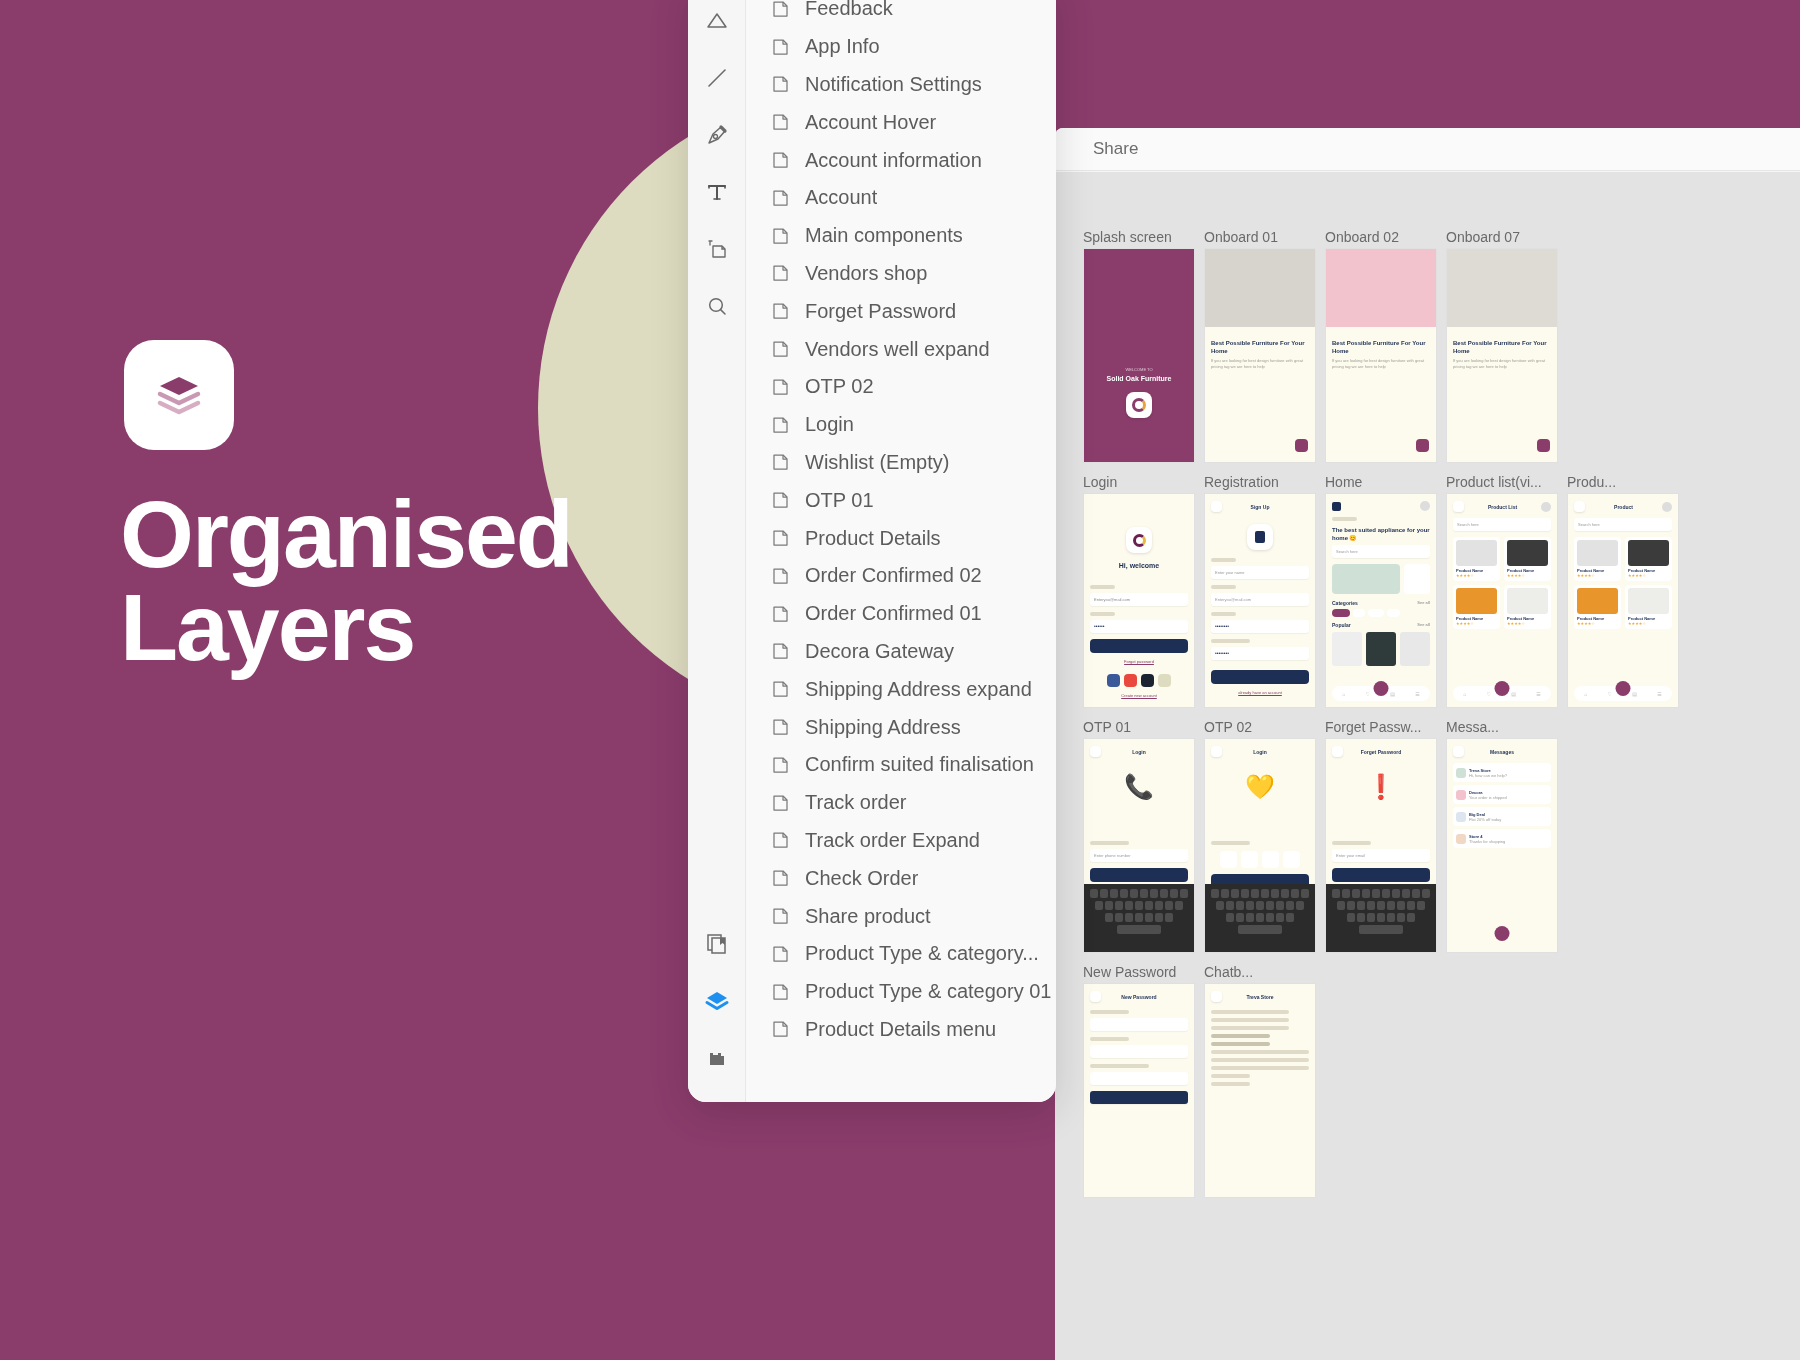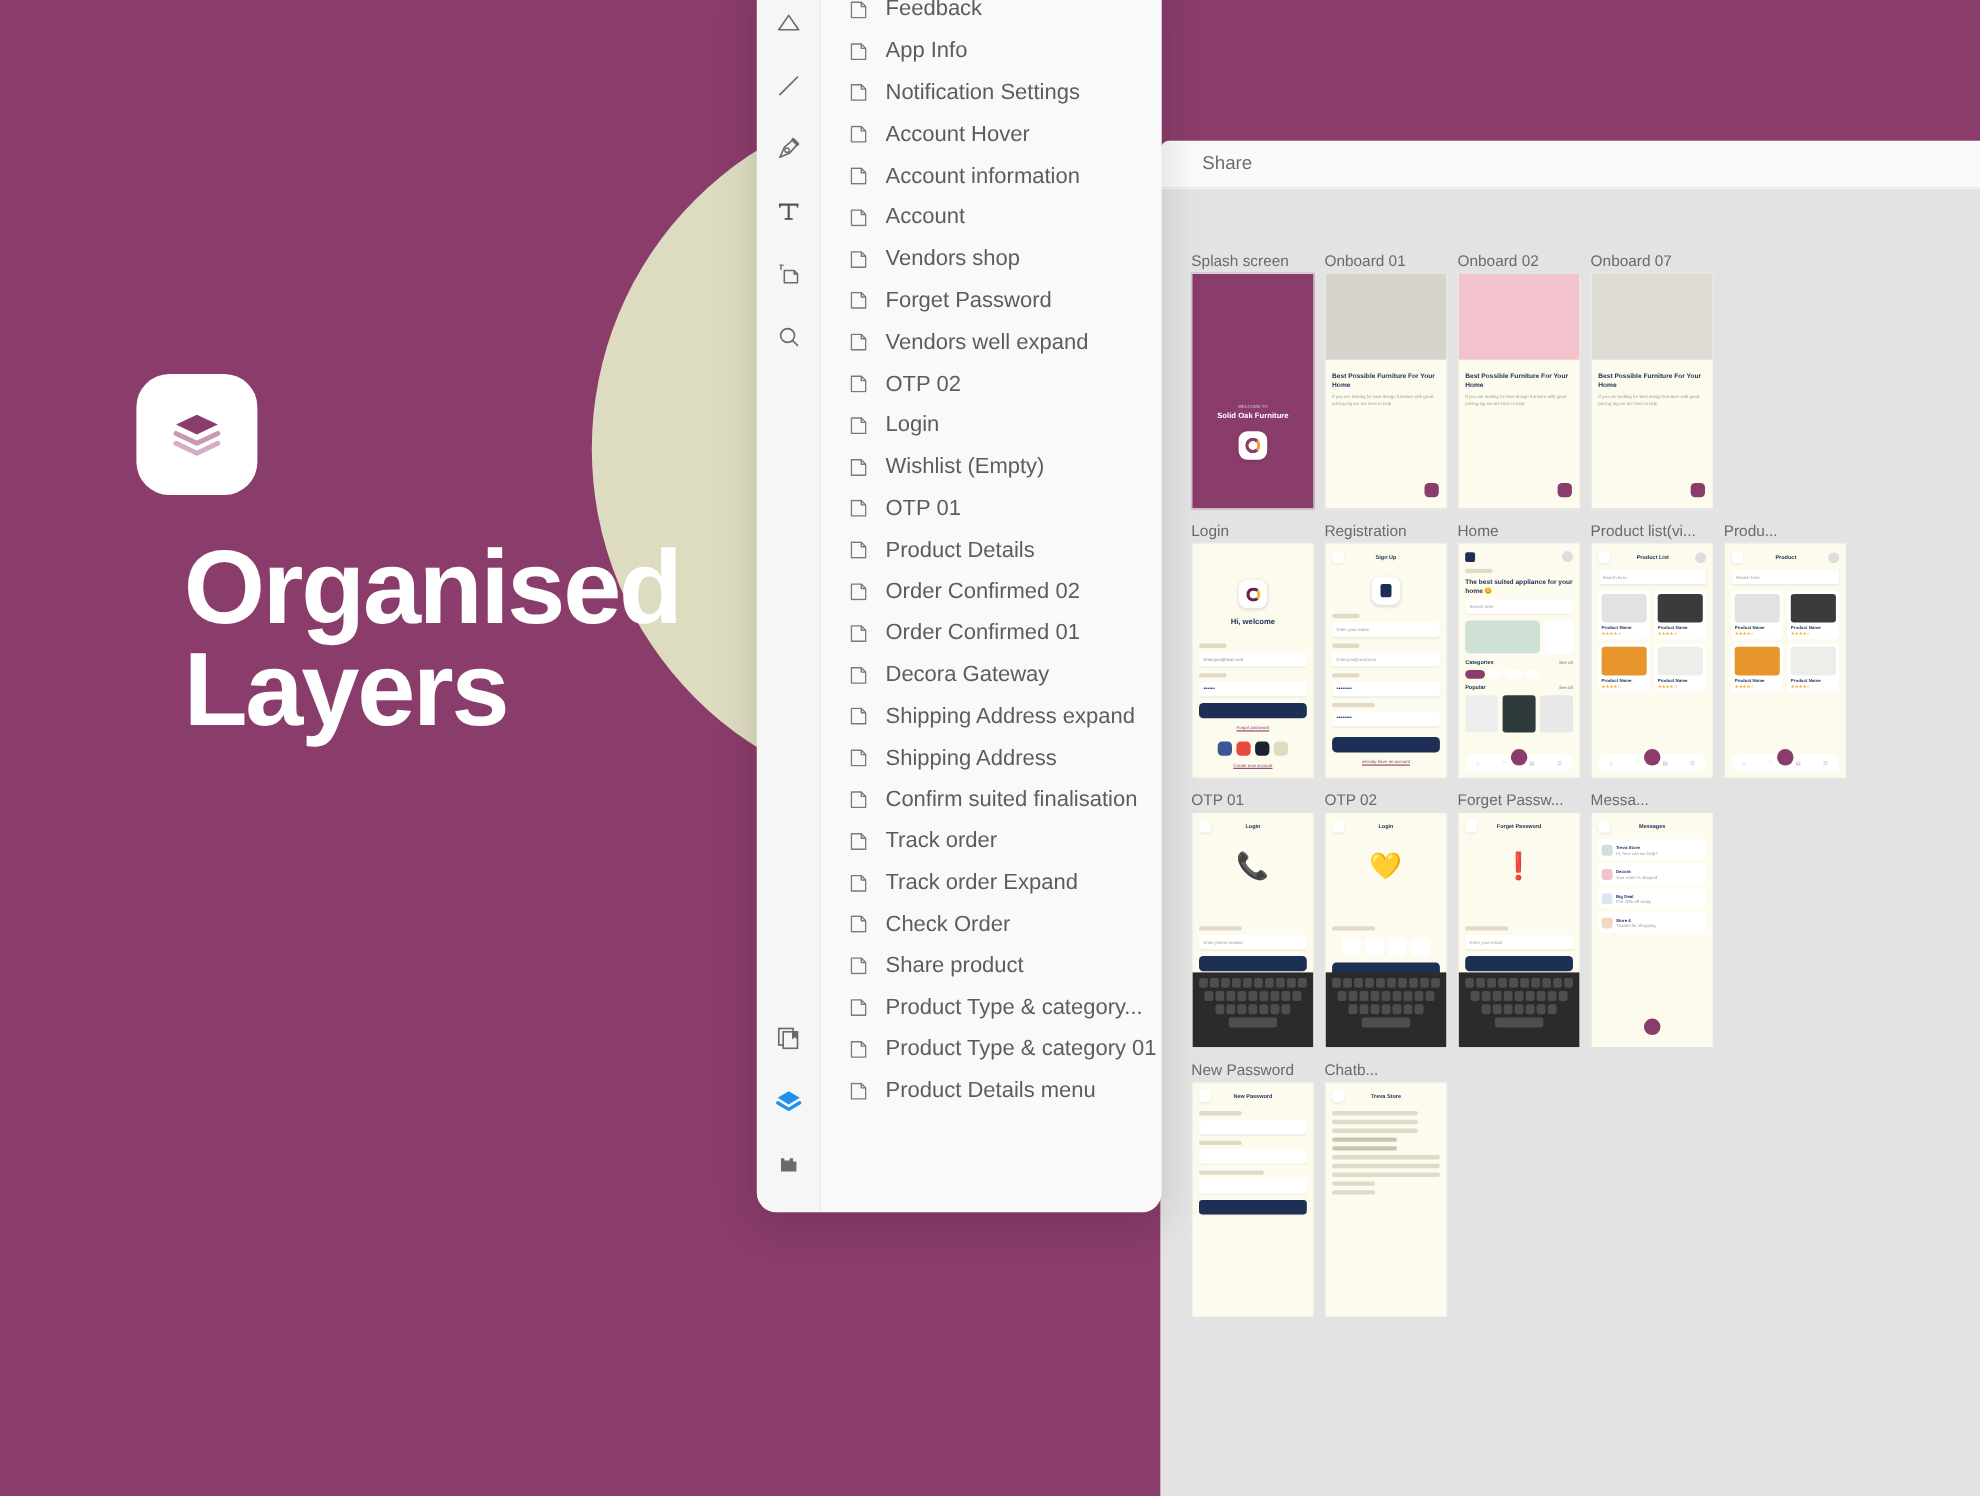--- a/index.html
+++ b/index.html
@@ -25,21 +25,21 @@
     background:#ffffff;
     display:flex; align-items:center; justify-content:center;
   }
   #logo-tile svg { display:block; }
 
   #headline {
     position:absolute; left:120px; top:488px;
     width:600px;
     color:#ffffff;
     font-size:95px; line-height:0.98;
-    font-weight:bold; letter-spacing:-2px;margin-left:47px;
+    font-weight:bold; letter-spacing:-2px;
   }
   #headline .line { display:block; }
 
   #subhead {
     position:absolute; left:123px; top:703px;
     width:420px;
     color:#d9bdcd;
     font-size:23px; line-height:1.58;
   }
 
@@ -871,20 +871,29 @@
         </span>
         <span class="layer-label">Account</span>
       </div>
       <div class="layer-row">
         <span class="layer-icon">
           <svg width="15" height="16" viewBox="0 0 15 16">
             <path d="M1 1 L10 1 L14 5 L14 15 L1 15 Z" fill="none" stroke="#7a7a7a" stroke-width="1.25" stroke-linejoin="round"></path>
             <path d="M10 1 L10 5 L14 5" fill="none" stroke="#7a7a7a" stroke-width="1.25" stroke-linejoin="round"></path>
           </svg>
         </span>
+        <span class="layer-label">Main components</span>
+      </div>
+      <div class="layer-row">
+        <span class="layer-icon">
+          <svg width="15" height="16" viewBox="0 0 15 16">
+            <path d="M1 1 L10 1 L14 5 L14 15 L1 15 Z" fill="none" stroke="#7a7a7a" stroke-width="1.25" stroke-linejoin="round"></path>
+            <path d="M10 1 L10 5 L14 5" fill="none" stroke="#7a7a7a" stroke-width="1.25" stroke-linejoin="round"></path>
+          </svg>
+        </span>
         <span class="layer-label">Vendors shop</span>
       </div>
       <div class="layer-row">
         <span class="layer-icon">
           <svg width="15" height="16" viewBox="0 0 15 16">
             <path d="M1 1 L10 1 L14 5 L14 15 L1 15 Z" fill="none" stroke="#7a7a7a" stroke-width="1.25" stroke-linejoin="round"></path>
             <path d="M10 1 L10 5 L14 5" fill="none" stroke="#7a7a7a" stroke-width="1.25" stroke-linejoin="round"></path>
           </svg>
         </span>
         <span class="layer-label">Forget Password</span>

